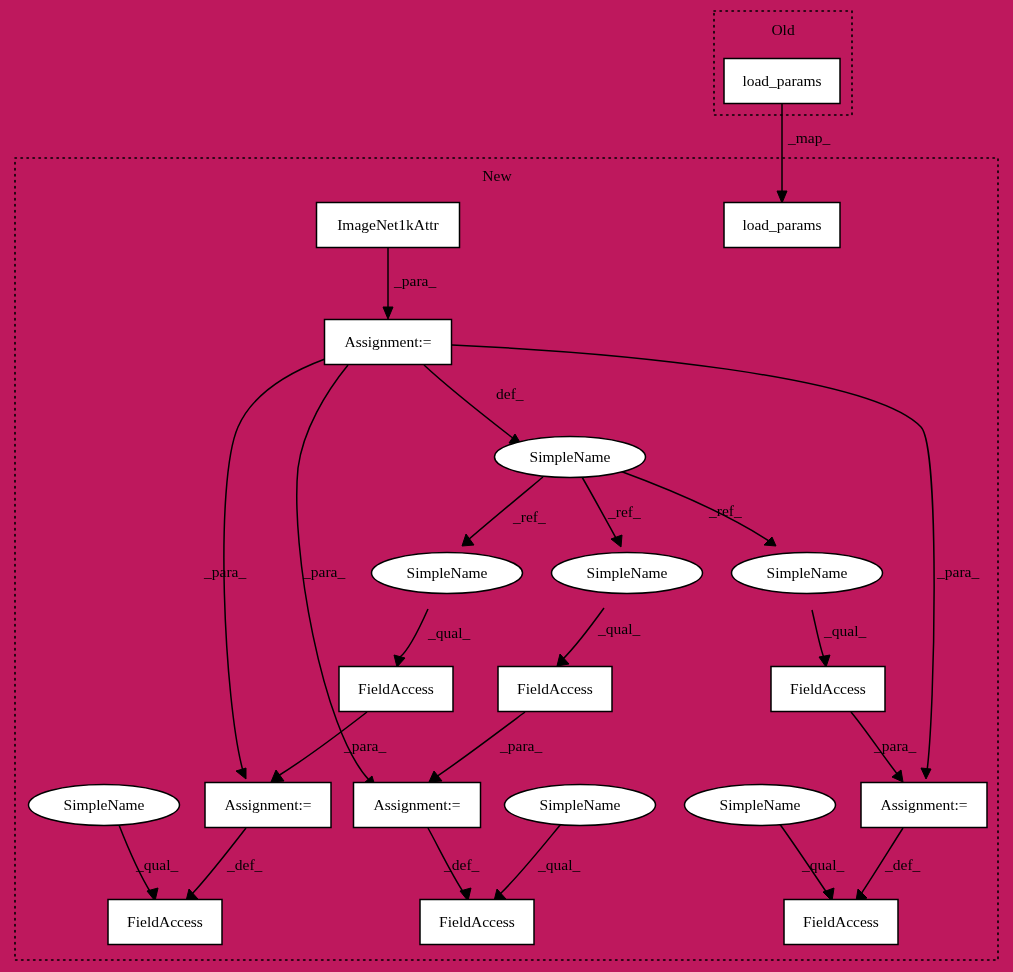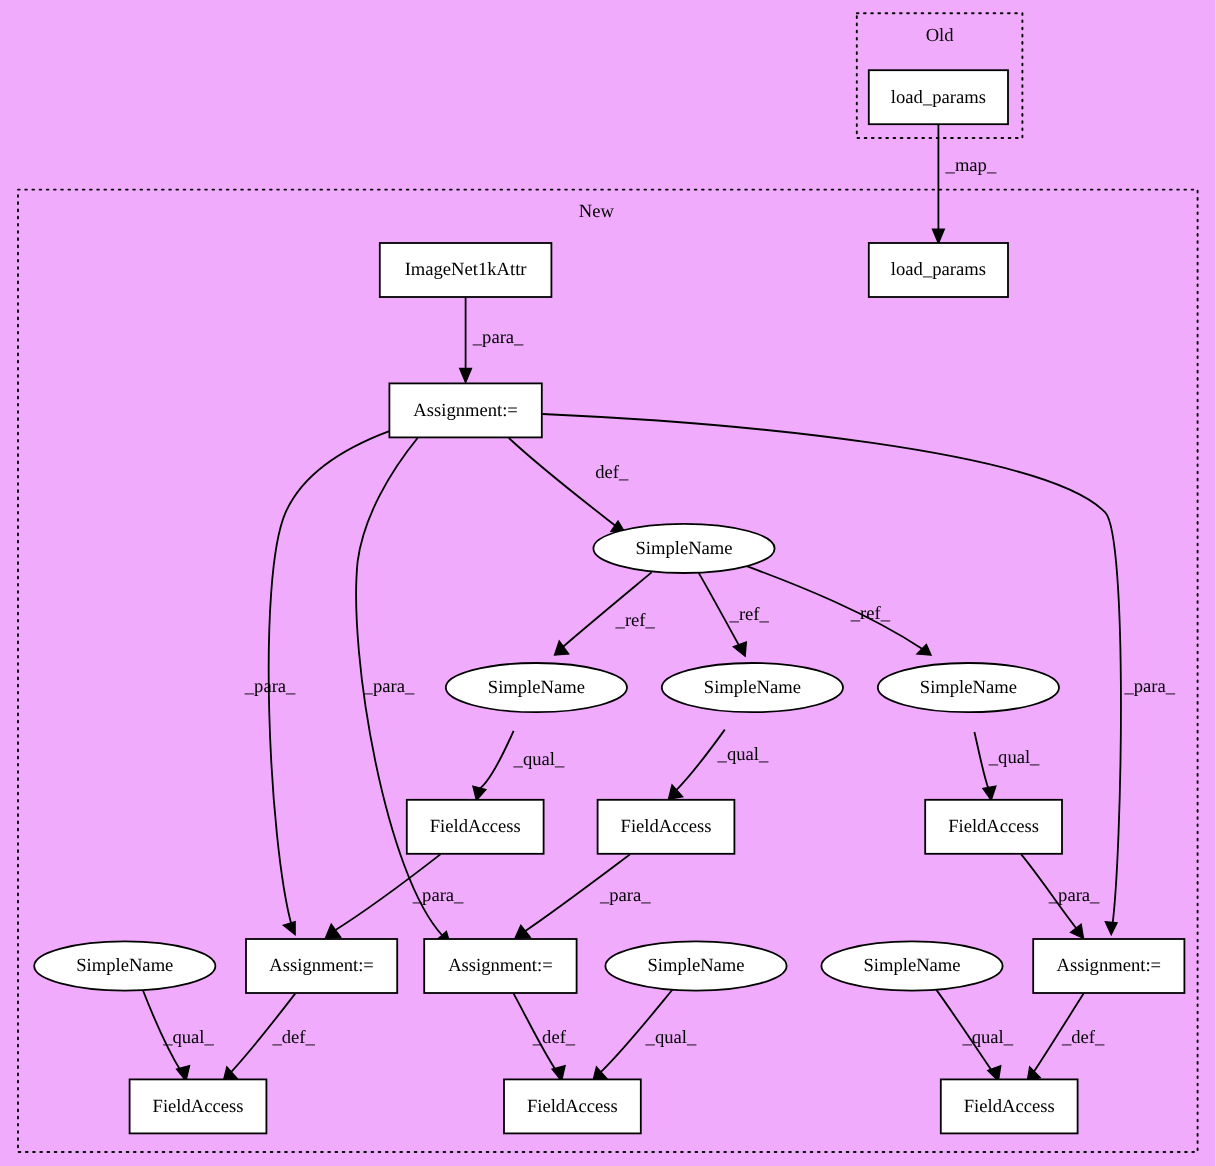--- a/index.html
+++ b/index.html
@@ -7,21 +7,21 @@
     padding: 0;
     background: #ffffff;
   }
   body {
     font-family: "Liberation Serif", "DejaVu Serif", serif;
   }
   #graph-root {
     position: relative;
     width: 1013px;
     height: 972px;
-    background: #f0abfc;
+    background: #be185d;
     overflow: hidden;
   }
   svg.graph-canvas {
     display: block;
     width: 1013px;
     height: 972px;
   }
   .cluster-box {
     fill: none;
     stroke: #000000;

